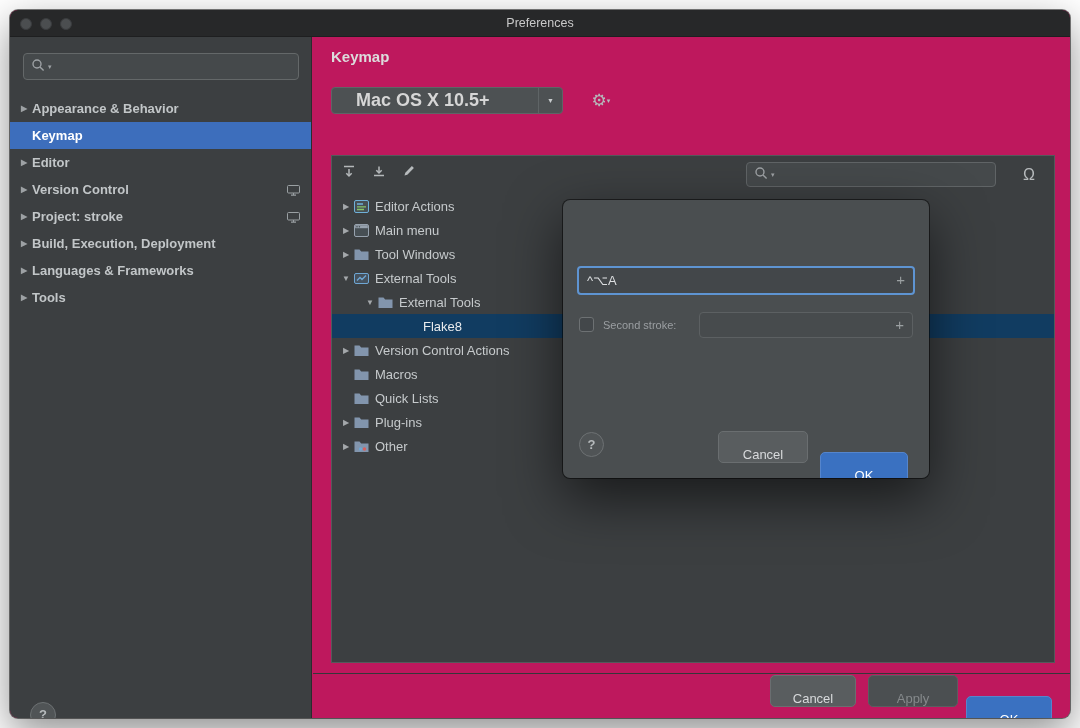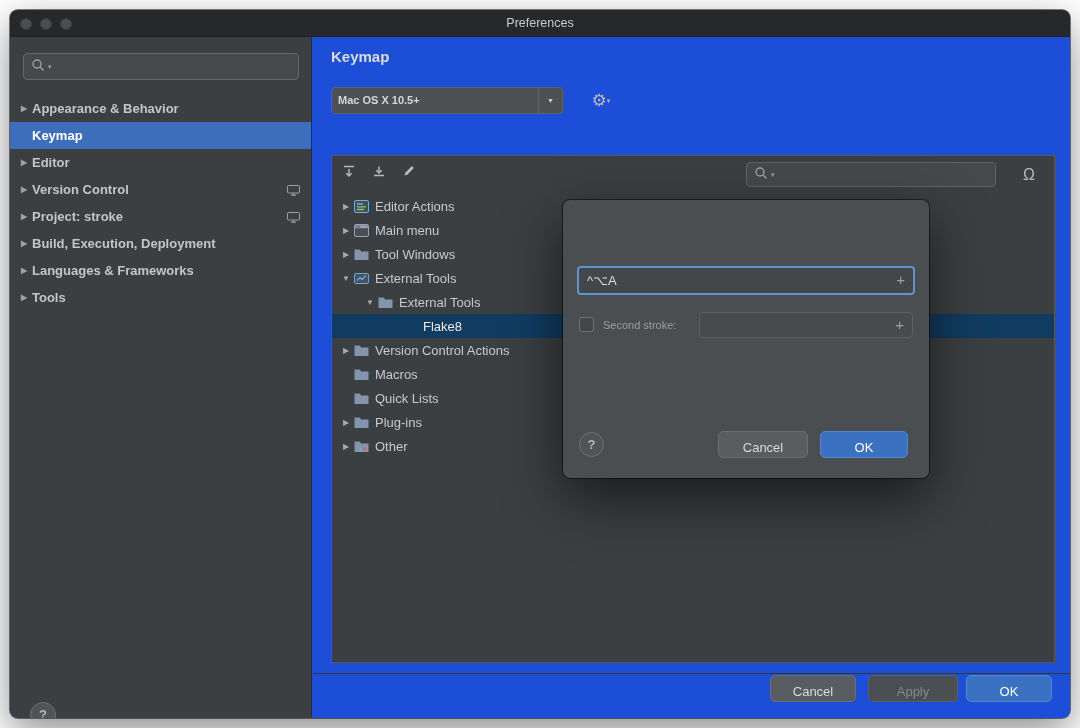--- a/index.html
+++ b/index.html
@@ -1,20 +1,20 @@
 <!DOCTYPE html>
 <html style="--accent-blue: #3d6ebc; --tree-selection: #113c61; --ok-blue: #3a71c1; --focus-blue: #5e94d2; --traffic-red: #f2564d; --traffic-yellow: #85898b; --traffic-green: #61c454;"><head>
 <meta charset="utf-8">
 <style>
   * { box-sizing: border-box; }
   html,body { margin:0; padding:0; background:#ffffff; font-family:"Liberation Sans", sans-serif; }
   .stage { position:relative; width:1080px; height:728px; background:#fff; overflow:hidden; }
 
   .window { position:absolute; left:10px; top:10px; width:1060px; height:708px;
-            background:#1d4ed8; border-radius:8px; overflow:hidden;
+            background:#be185d; border-radius:8px; overflow:hidden;
             box-shadow:0 14px 40px rgba(0,0,0,.45), 0 0 0 1px rgba(0,0,0,.5); }
 
   .titlebar { position:absolute; left:0; top:0; right:0; height:27px; background:#272829;
               border-bottom:1px solid #1e1f20; }
   .titlebar .title { color:#c9c9c9; font-size:12.5px; text-align:center; line-height:27px; }
   .tl-dots { position:absolute; left:10px; top:8px; display:flex; gap:8px; }
   .dot { width:12px; height:12px; border-radius:50%; }
   .dot.inactive { background:#4b4e50; border:1px solid #3a3c3e; }
 
   
@@ -29,21 +29,21 @@
   .sb-arrow { width:22px; flex:0 0 22px; text-align:center; font-size:8px; color:#9da1a4; padding-left:6px; }
   .sb-item.sel { background:var(--accent-blue,#3d6ebc); color:#ffffff; }
   .sb-badge { position:absolute; right:11px; top:8px; }
 
   
   .main { position:absolute; left:303px; top:27px; right:0; bottom:0; }
   .page-title { position:absolute; left:18px; top:11px; font-size:15px; font-weight:bold; color:#dcdcdc; }
 
   .combo { position:absolute; left:18px; top:50px; width:232px; height:27px; background:#4d5153;
            border:1px solid #5f6466; border-radius:4px; }
-  .combo-label { position:absolute; left:6px; top:0; line-height:25px; font-size:11px; font-weight:bold; color:#d6d6d6; }
+  .combo-label { position:absolute; left:24px; top:0; line-height:25px; font-size:18px; font-weight:bold; color:#d6d6d6; }
   .combo-arrow { position:absolute; right:0; top:0; width:24px; height:100%; border-left:1px solid #5f6466;
                  text-align:center; font-size:7px; line-height:25px; color:#c9cdcf; }
   .gear-btn { position:absolute; left:272px; top:50px; width:32px; height:27px; color:#b6babc;
               font-size:17px; line-height:27px; text-align:center; }
   .gear-caret { font-size:7px; vertical-align:3px; color:#b6babc; }
 
   .panel { position:absolute; left:18px; top:118px; width:724px; height:508px;
            border:1px solid #55595b; background:#3c3f41; }
   .pt-btn { position:absolute; top:5px; width:26px; height:24px; display:flex; align-items:center;
             justify-content:center; border-radius:3px; }
@@ -55,22 +55,22 @@
   .tree { position:absolute; left:0; top:38px; right:0; }
   .tree-row { height:24px; display:flex; align-items:center; font-size:13px; color:#c6cacc; cursor:default; }
   .tree-arrow { width:16px; flex:0 0 16px; text-align:center; font-size:8px; color:#a4a8ab; }
   .tree-icon { width:21px; flex:0 0 21px; display:flex; align-items:center; }
   .tree-row.sel { background:var(--tree-selection,#113c61); color:#e9ebed; }
 
   .footer-line { position:absolute; left:0; right:0; top:636px; border-top:1px solid #343739; }
 
   
   .btn { position:absolute; height:27px; background:#595d5f; border:1px solid #6a6e70; border-radius:5px;
-         color:#d8dadc; font-size:13px; font-family:inherit; padding:8px; }
-  .btn.primary { background:var(--ok-blue,#3a71c1); border-color:#5585cc; color:#ffffff; }
+         color:#d8dadc; font-size:13px; font-family:inherit; padding:15px; }
+  .btn.primary { background:var(--ok-blue,#3a71c1); border-color:#5585cc; color:#ffffff;margin-top:21px; }
   .btn.disabled { background:#4b4f51; border-color:#5a5e60; color:#85898b; }
   .help-circle { position:absolute; width:26px; height:26px; border:1px solid #6d7173; border-radius:50%;
                  background:#505456; color:#b6babc; font-size:13px; font-weight:bold; text-align:center;
                  line-height:24px; font-family:inherit; padding:0; }
 
   .footer-cancel { right:214px; top:665px; width:86px; }
   .footer-apply  { right:112px; top:665px; width:90px; }
   .footer-ok     { right:18px;  top:665px; width:86px; }
   .footer-help   { left:20px; top:665px; }
 

